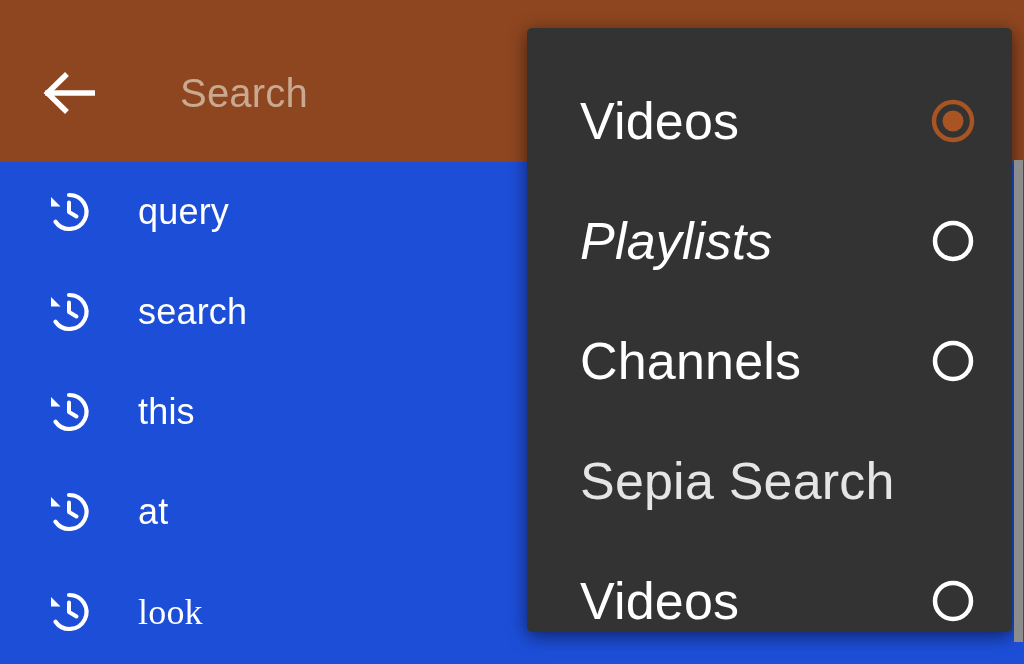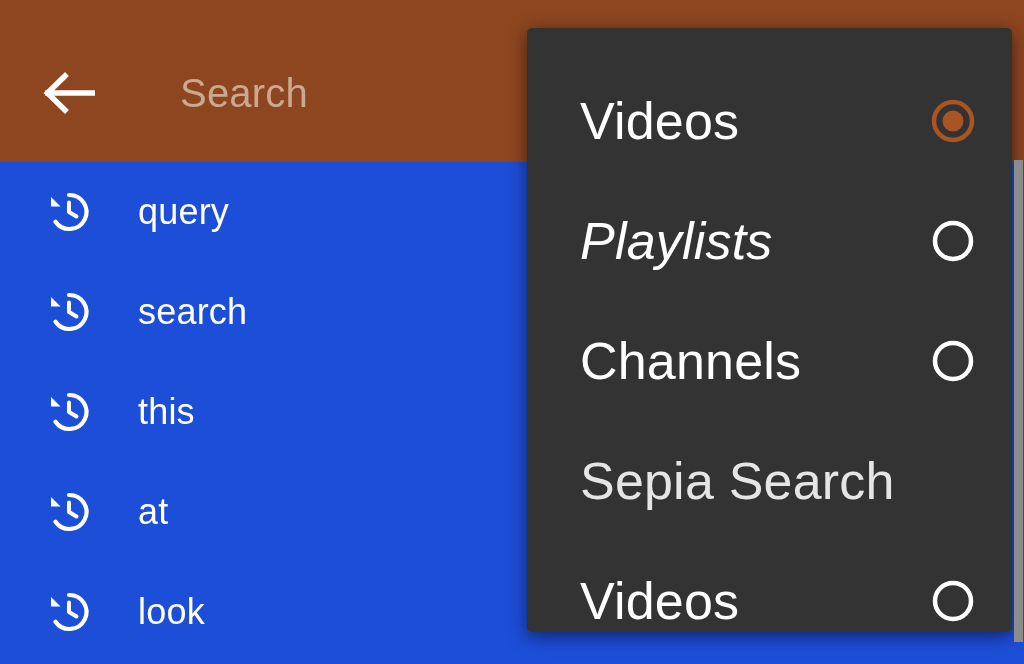--- a/index.html
+++ b/index.html
@@ -163,21 +163,21 @@
       <span class="suggestion-icon">
         <svg width="48" height="48" viewBox="0 0 48 48">
           <path d="M24 7 A17 17 0 1 1 10.5 33.7" fill="none" stroke="#ffffff" stroke-width="4.2" stroke-linecap="round"></path>
           <path d="M6 9 L6 18.5 L15.5 18.5 Z" fill="#ffffff"></path>
           <path d="M24 14.5 L24 24 L31.5 28.5" fill="none" stroke="#ffffff" stroke-width="4" stroke-linecap="round" stroke-linejoin="round"></path>
         </svg>
       </span>
       <span class="suggestion-label">at</span>
     </div>
 
-    <div class="suggestion-row" style="top:400px;">
+    <div class="suggestion-row" style="top:400px;font-family:Liberation Serif, serif;">
       <span class="suggestion-icon">
         <svg width="48" height="48" viewBox="0 0 48 48">
           <path d="M24 7 A17 17 0 1 1 10.5 33.7" fill="none" stroke="#ffffff" stroke-width="4.2" stroke-linecap="round"></path>
           <path d="M6 9 L6 18.5 L15.5 18.5 Z" fill="#ffffff"></path>
           <path d="M24 14.5 L24 24 L31.5 28.5" fill="none" stroke="#ffffff" stroke-width="4" stroke-linecap="round" stroke-linejoin="round"></path>
         </svg>
       </span>
       <span class="suggestion-label">look</span>
     </div>
 

